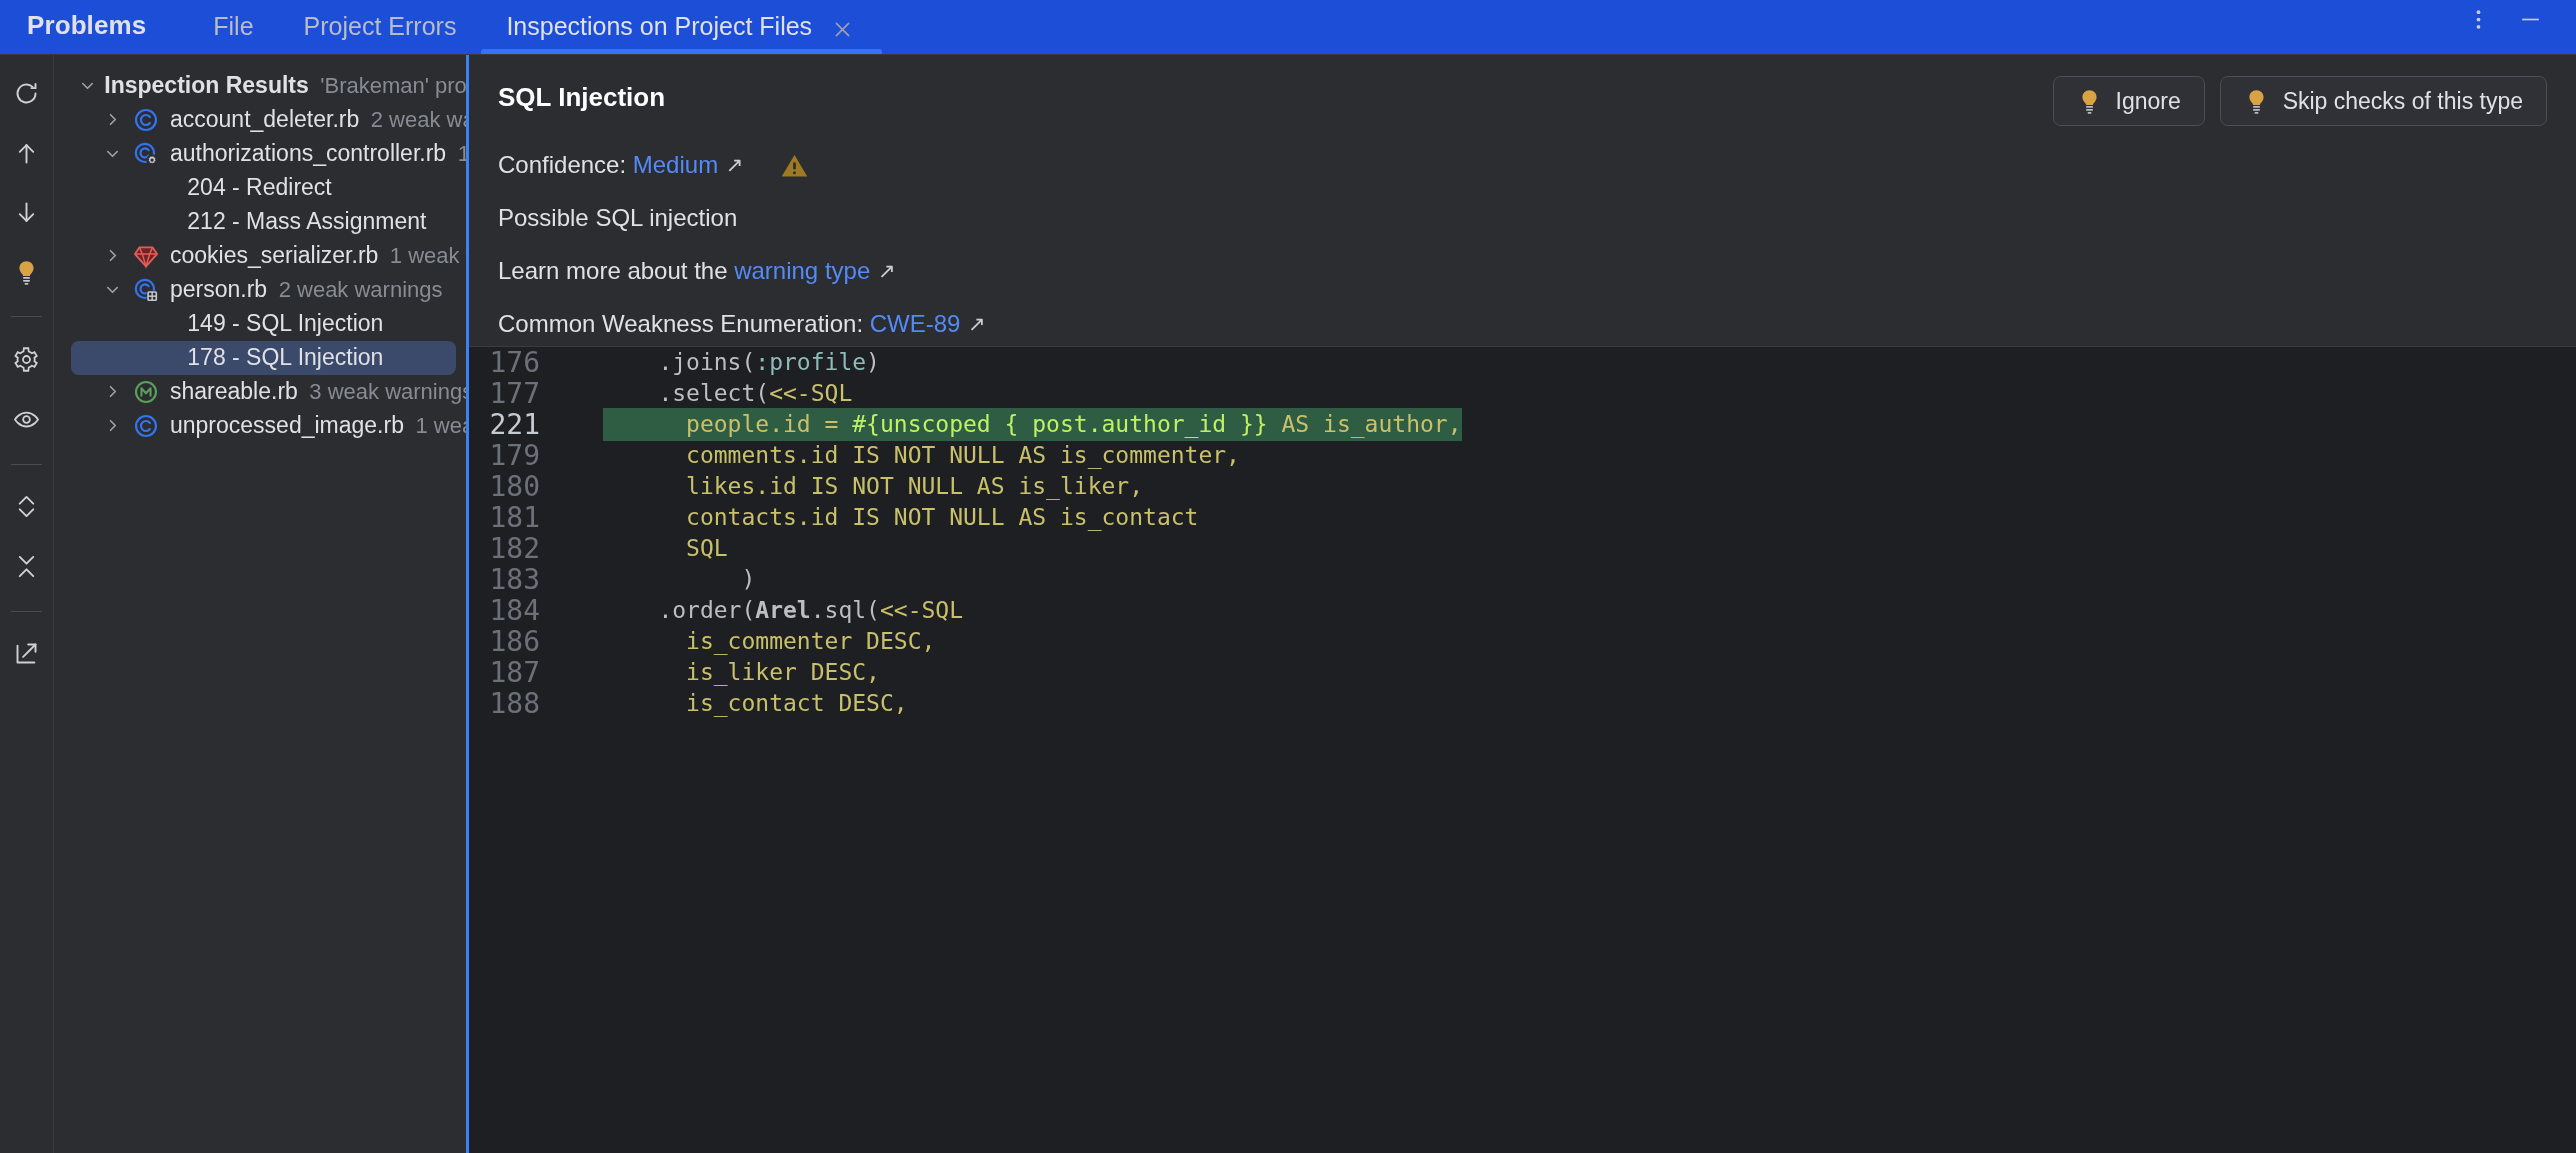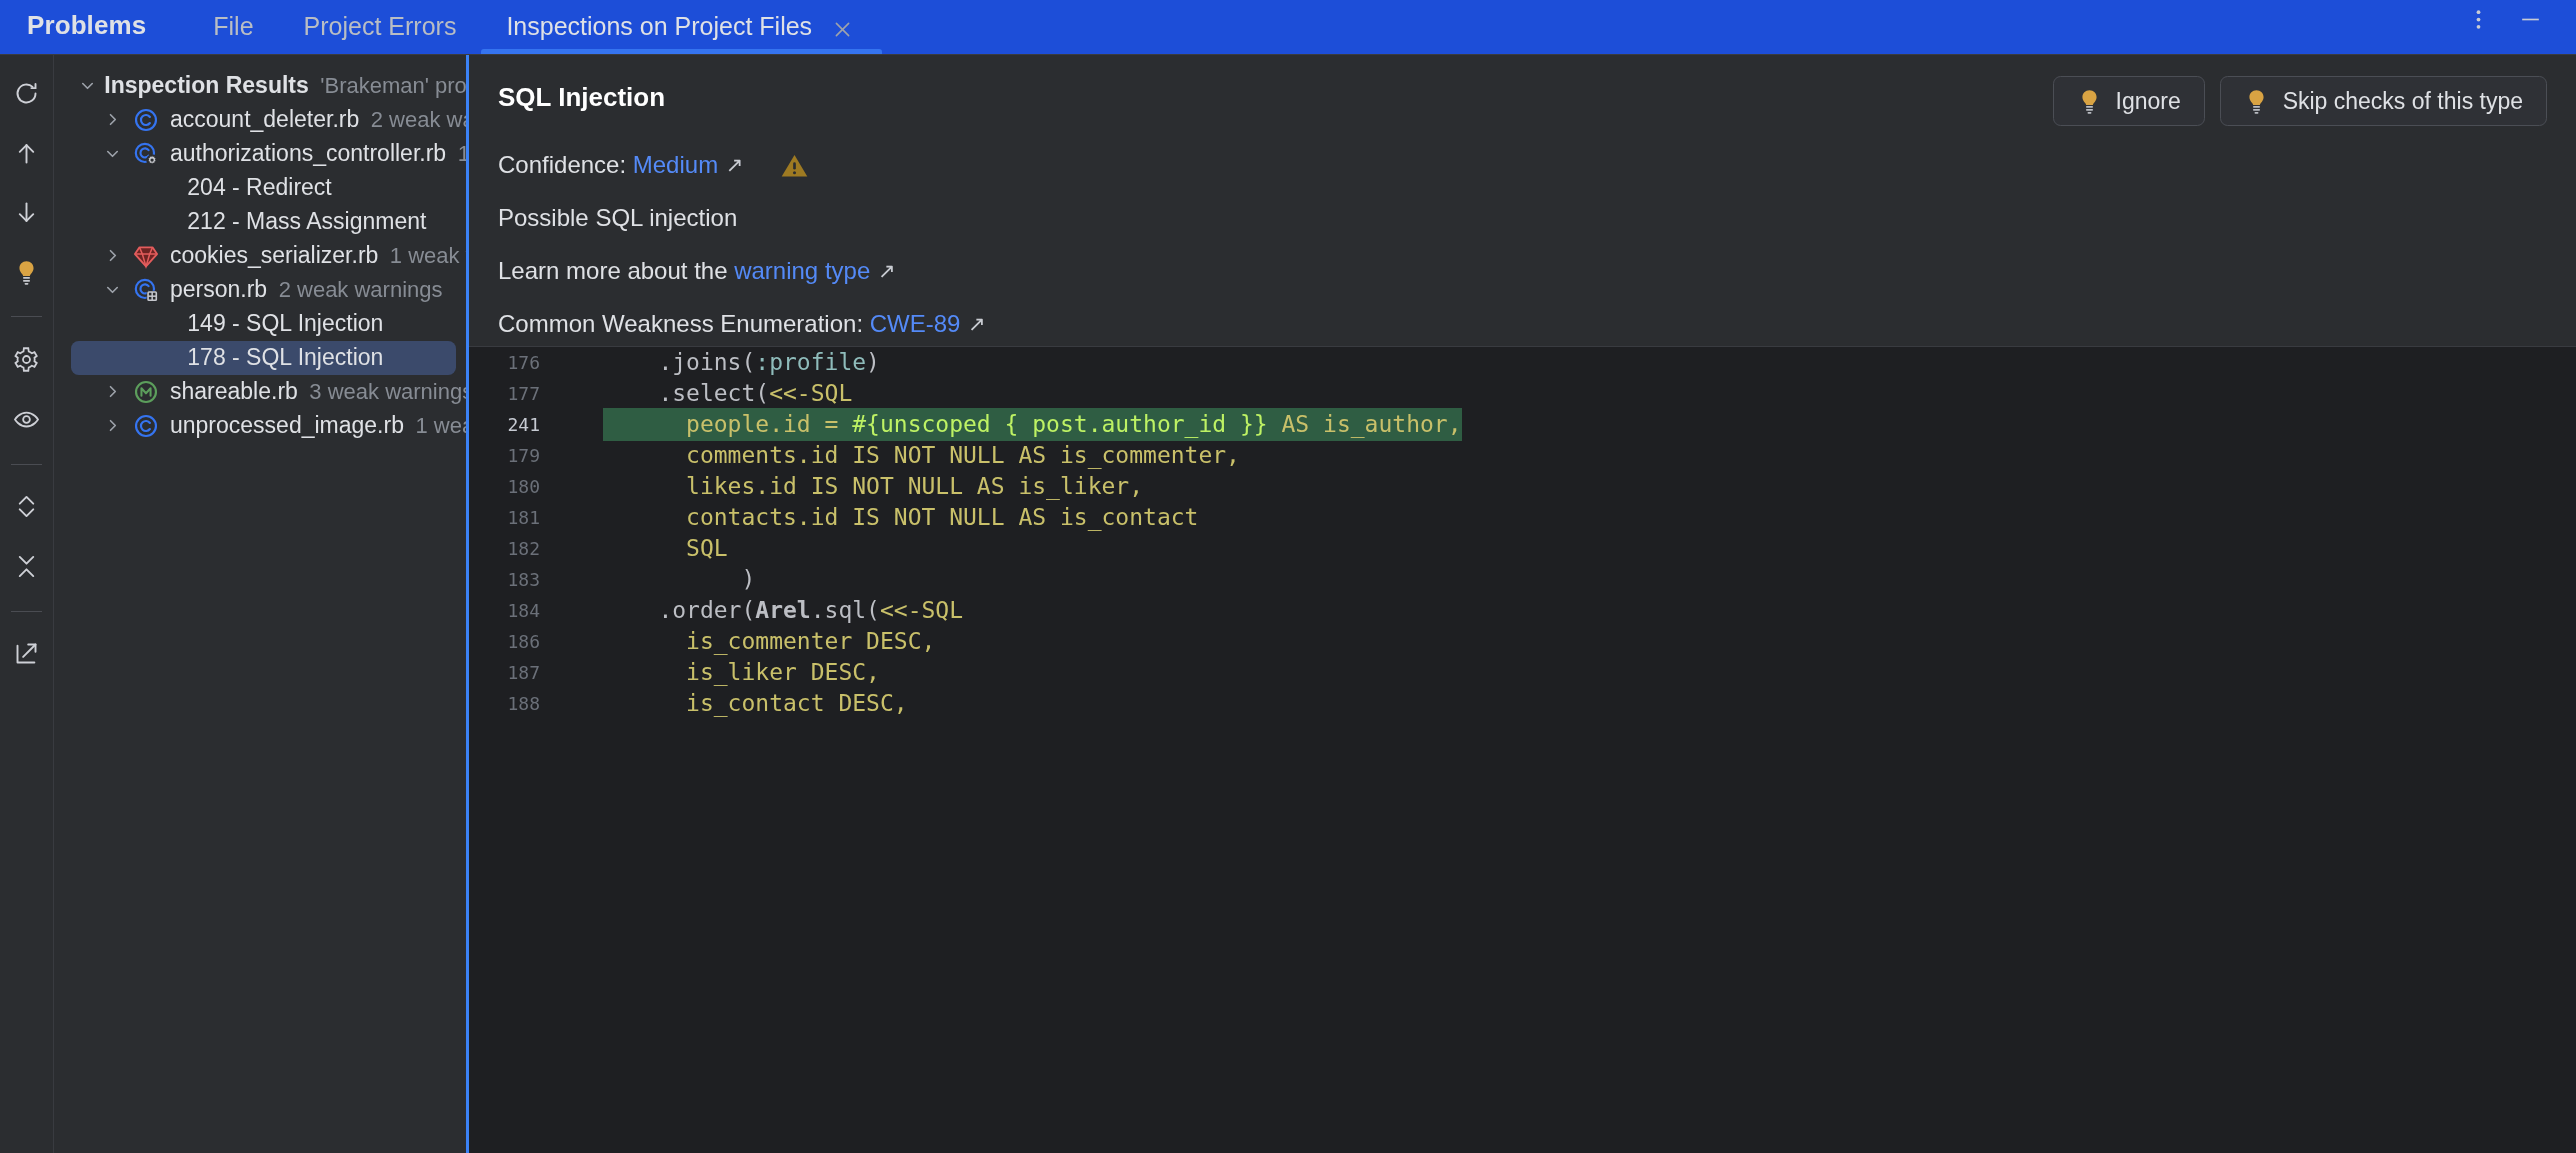--- a/index.html
+++ b/index.html
@@ -107,21 +107,21 @@
   .ext-arrow { color: #dfe1e5; margin-left: 7.7px; font-size: 21px; }
   .lnk + .ext-arrow { color:#c9ccd2; }
   .warn-tri { margin-left: 37px; display:inline-flex; align-items:center; }
   .warn-tri svg { width: 29px; height: 27px; }
 
   
   .editor-wrap { flex: 1; min-height: 0; border-top: 1px solid #393b40; background: #1e1f22; overflow: hidden; position: relative;}
   .code-row { display: flex; height: 31px; align-items: center; font-family: "DejaVu Sans Mono", monospace; font-size: 23px; }
   .gutter {
     width: 92px; min-width: 92px; text-align: right; padding-right: 21px;
-    color: #6b7079; font-family: "DejaVu Sans Mono", monospace; font-size: 18px;
+    color: #6b7079; font-family: "DejaVu Sans Mono", monospace; font-size: 28px;
     background: #1e1f22;
   }
   .code-row.hl .gutter { color: #c6cad2; background:#1e1f22; }
   .code-text { padding-left: 42px; white-space: pre; color: #bcbec4; flex:1; }
   .code-row.hl .code-text-inner {
     background: #2f5d43; display: inline-block; padding: 2.9px 0 3.8px 0;
   }
   .t-def  { color: #bcbec4; }
   .t-sym  { color: #8fbcbb; }
   .t-str  { color: #c9c06a; margin-top: 48px; }
@@ -426,21 +426,21 @@
       <div class="editor-wrap" id="editor">
           <div class="code-row">
             <div class="gutter">176</div>
             <div class="code-text"><span class=""><span class="t-def">    .joins(</span><span class="t-sym">:profile</span><span class="t-def">)</span></span></div>
           </div>
           <div class="code-row">
             <div class="gutter">177</div>
             <div class="code-text"><span class=""><span class="t-def">    .select(</span><span class="t-str">&lt;&lt;-SQL</span></span></div>
           </div>
           <div class="code-row hl">
-            <div class="gutter">241</div>
+            <div class="gutter">221</div>
             <div class="code-text"><span class="code-text-inner"><span class="t-str">      people.id = </span><span class="t-white">#{unscoped { post.author_id }}</span><span class="t-str"> AS is_author,</span></span></div>
           </div>
           <div class="code-row">
             <div class="gutter">179</div>
             <div class="code-text"><span class=""><span class="t-str">      comments.id IS NOT NULL AS is_commenter,</span></span></div>
           </div>
           <div class="code-row">
             <div class="gutter">180</div>
             <div class="code-text"><span class=""><span class="t-str">      likes.id IS NOT NULL AS is_liker,</span></span></div>
           </div>

